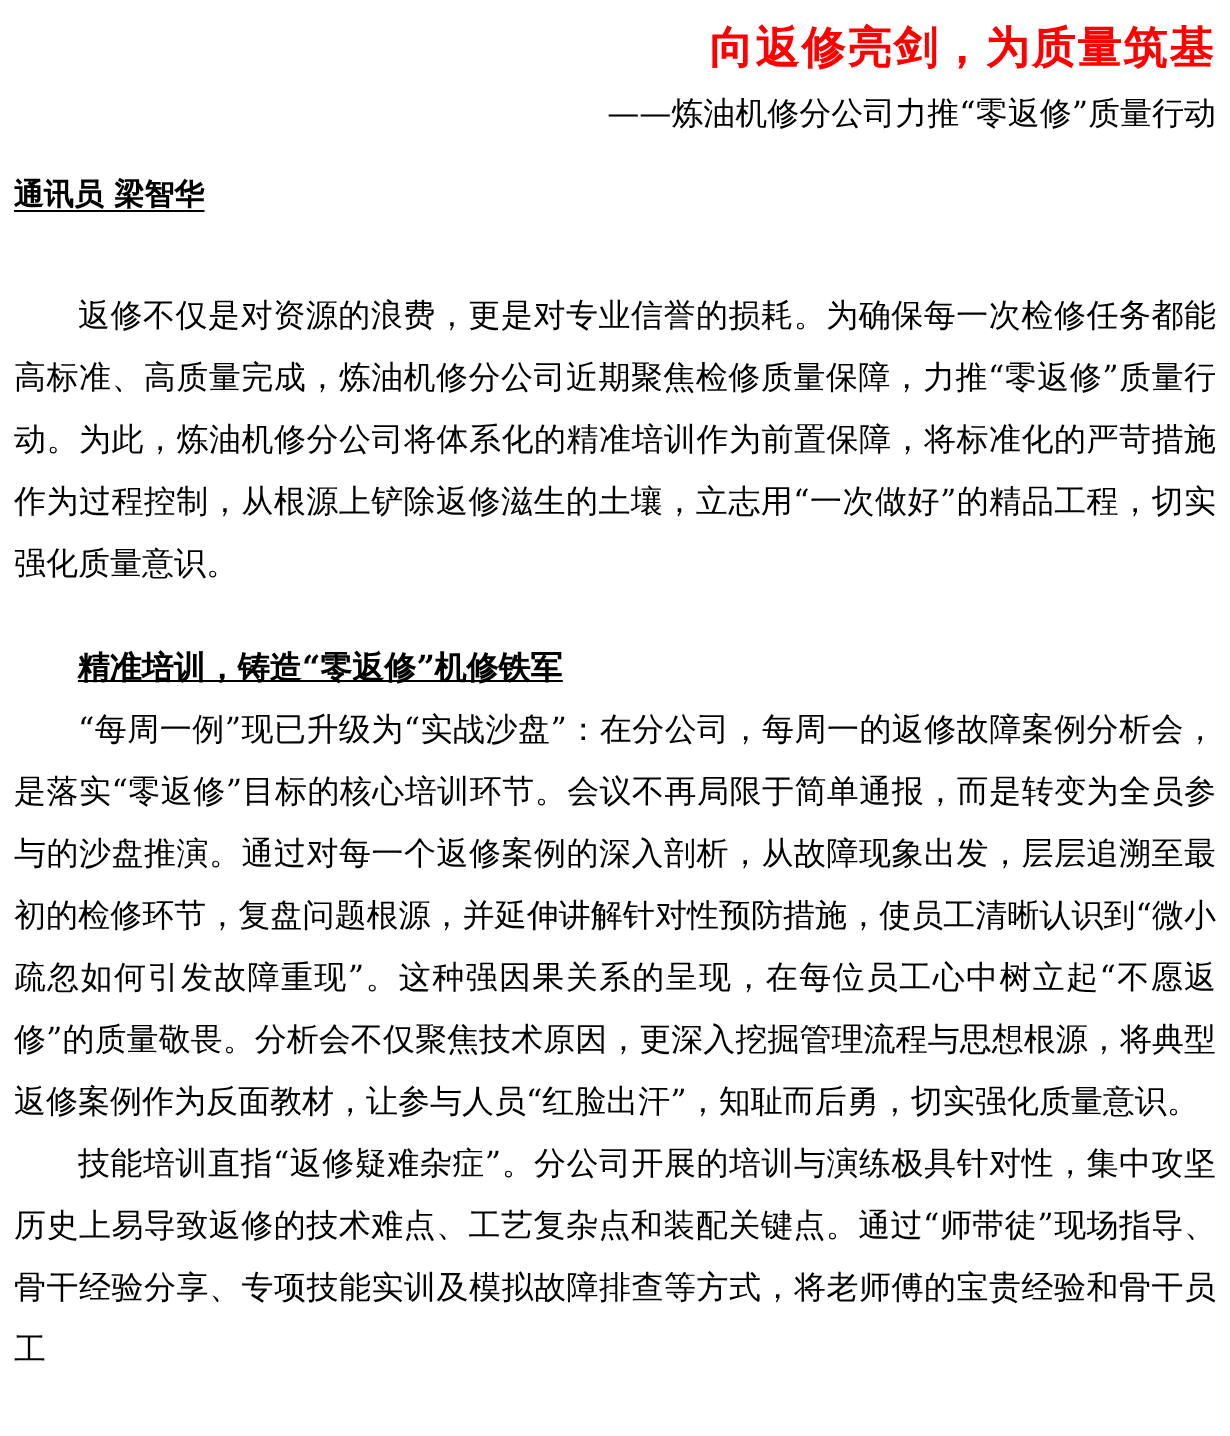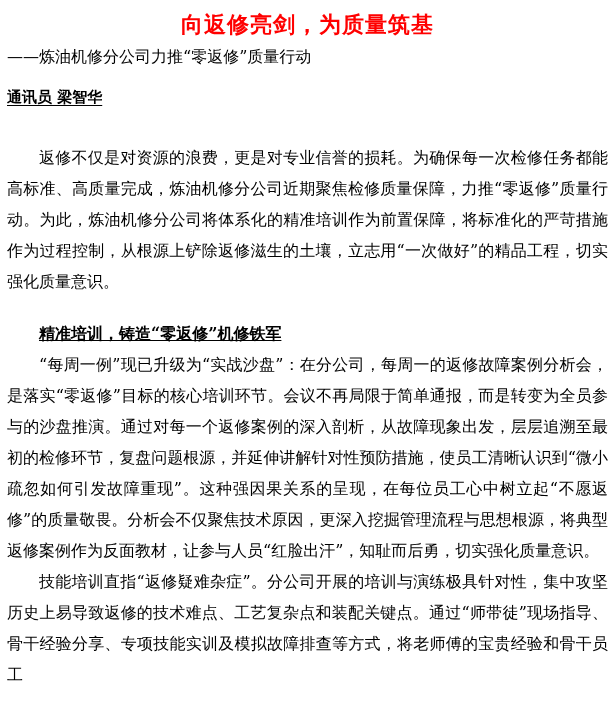--- a/index.html
+++ b/index.html
@@ -20,21 +20,21 @@
   }
   .title {
     margin: 0 0 4px 0;
     text-align: center;
     font-size: 22px;
     line-height: 32px;
     font-weight: bold;
     letter-spacing: 1px;
   }
   .subtitle {
-    text-align: left;
+    text-align: right;
     font-size: 16px;
     line-height: 26px;
     font-weight: normal;
     margin: 0 0 16px 0;
   }
   .byline-row {
     margin: 0 0 34px 0;
     font-size: 15px;
     line-height: 22px;
   }
@@ -58,21 +58,21 @@
     font-weight: bold;
     text-indent: 2em;
     text-decoration: underline;
   }
 </style>
 </head>
 <body>
 
 <div class="page" style="background: rgb(255, 255, 255); color: rgb(0, 0, 0);">
 
-  <h1 class="title" style="color: rgb(255, 0, 0);">向返修亮剑，为质量筑基</h1>
+  <h1 class="title" style="color: rgb(255, 0, 0); text-align: right;">向返修亮剑，为质量筑基</h1>
 
   <div class="subtitle">——炼油机修分公司力推“零返修”质量行动</div>
 
   <div class="byline-row">
     <span class="byline-text">通讯员 梁智华</span>
   </div>
 
   <div class="body-text">
 
     <p>返修不仅是对资源的浪费，更是对专业信誉的损耗。为确保每一次检修任务都能高标准、高质量完成，炼油机修分公司近期聚焦检修质量保障，力推“零返修”质量行动。为此，炼油机修分公司将体系化的精准培训作为前置保障，将标准化的严苛措施作为过程控制，从根源上铲除返修滋生的土壤，立志用“一次做好”的精品工程，切实强化质量意识。</p>

